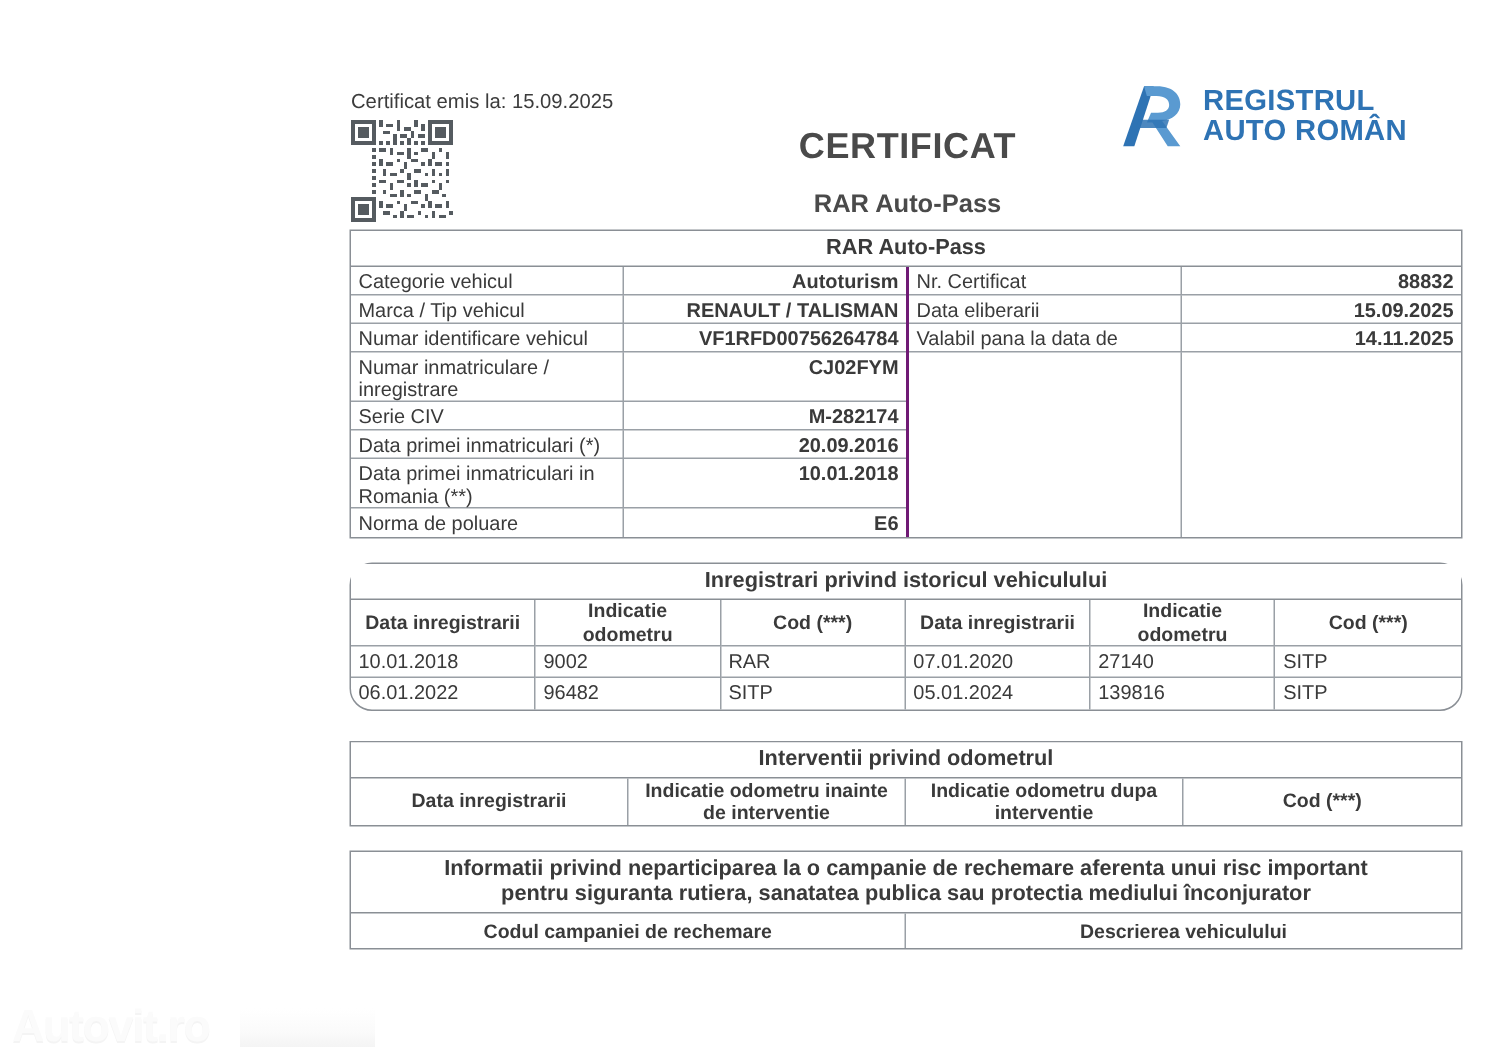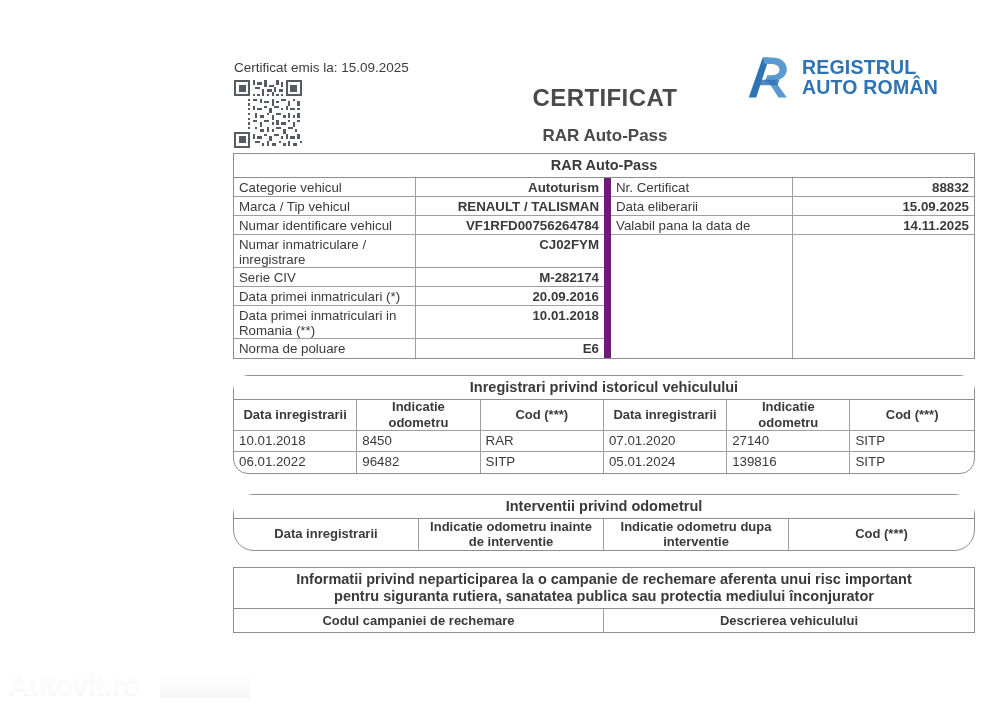--- a/index.html
+++ b/index.html
@@ -55,21 +55,21 @@
     font-weight:bold;
     font-size:14.5px;
     color:#3a3a3a;
     padding:3px 4px 4px;
     background:#fff;
   }
   .banner.two { line-height:1.18; padding:3px 4px 3px; }
 
   .grid { display:flex; }
   .col { display:flex; flex-direction:column; }
-  .vline { border-left:7px solid #701a75; }
+  .vline { border-left:2px solid #701a75; }
 
   .cell {
     font-size:13.3px;
     padding:2px 5px 3px 5px;
     border-bottom:1px solid #9aa0a6;
     display:flex; align-items:flex-start;
     color:#3a3a3a;
     line-height:1.16;
   }
   .cell.last { border-bottom:none; }
@@ -87,21 +87,21 @@
   #main-table .banner { font-size:14.5px; }
   #main-table .half { width:50%; }
   #main-table .c-lbl { width:182px; flex:0 0 182px; }
   #main-table .c-val { flex:1 1 auto; }
 
   
   #history-table { left:233px; top:375px; width:742px;border-radius:15px; }
   #history-table .c6 { width:123.3px; flex:0 0 123.3px; }
 
   
-  #interventions-table { left:233px; top:494px; width:742px;border-radius:21px; }
+  #interventions-table { left:233px; top:494px; width:742px; }
 
   
   #recall-table { left:233px; top:567px; width:742px; }
 
   .row { display:flex; }
   .row > div { border-right:1px solid #9aa0a6; }
   .row > div:last-child { border-right:none; }
 
   .watermark {
     position:absolute; left:8px; top:668px;
@@ -324,21 +324,21 @@
     <div class="row">
       <div class="cell hdr c6" style="height:31px">Data inregistrarii</div>
       <div class="cell hdr c6" style="height:31px">Indicatie odometru</div>
       <div class="cell hdr c6" style="height:31px">Cod (***)</div>
       <div class="cell hdr c6" style="height:31px">Data inregistrarii</div>
       <div class="cell hdr c6" style="height:31px">Indicatie odometru</div>
       <div class="cell hdr c6" style="height:31px">Cod (***)</div>
     </div>
     <div class="row">
       <div class="cell data c6" style="height:21px">10.01.2018</div>
-      <div class="cell data c6" style="height:21px">8450</div>
+      <div class="cell data c6" style="height:21px">9002</div>
       <div class="cell data c6" style="height:21px">RAR</div>
       <div class="cell data c6" style="height:21px">07.01.2020</div>
       <div class="cell data c6" style="height:21px">27140</div>
       <div class="cell data c6" style="height:21px">SITP</div>
     </div>
     <div class="row">
       <div class="cell data c6 last" style="height:21px">06.01.2022</div>
       <div class="cell data c6 last" style="height:21px">96482</div>
       <div class="cell data c6 last" style="height:21px">SITP</div>
       <div class="cell data c6 last" style="height:21px">05.01.2024</div>

